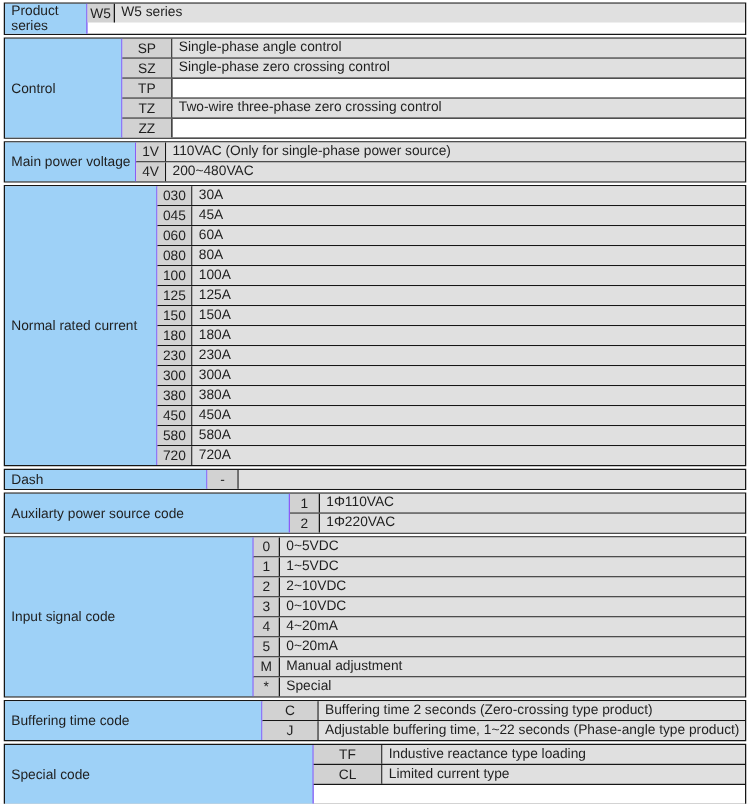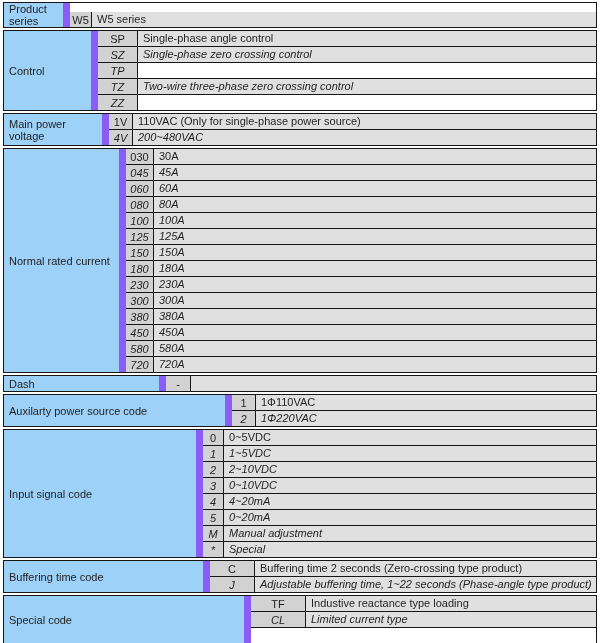--- a/index.html
+++ b/index.html
@@ -16,29 +16,29 @@
   }
   .section{
     display:flex;
     border:1px solid #161616;
     margin-bottom:2px;
     background:#ffffff;
   }
   .section:last-child{margin-bottom:0;}
   .label{
     background:#9ed1f7;
-    border-right:7px solid #8b5cf6;
+    border-right:1px solid #8b5cf6;
     display:flex;align-items:center;
     padding-left:5px;
     font-size:11px;color:#1f1f1f;
     flex:0 0 auto;box-sizing:border-box;
   }
-  .rows{flex:1 1 auto;display:flex;flex-direction:column;min-width:0;justify-content:flex-end;}
+  .rows{flex:1 1 auto;display:flex;flex-direction:column;min-width:0;}
   .row{display:flex;min-height:15px;}
-  .row + .row{border-top:1px solid #161616;font-style:italic;}
+  .row + .row{border-top:1px solid #161616;}
   .code{
     background:#d2d2d2;
     border-right:1px solid #161616;
     display:flex;align-items:center;justify-content:center;
     font-size:11px;color:#1f1f1f;
     flex:0 0 auto;box-sizing:border-box;
   }
   .desc{
     background:#e0e0e0;
     flex:1 1 auto;min-width:0;

